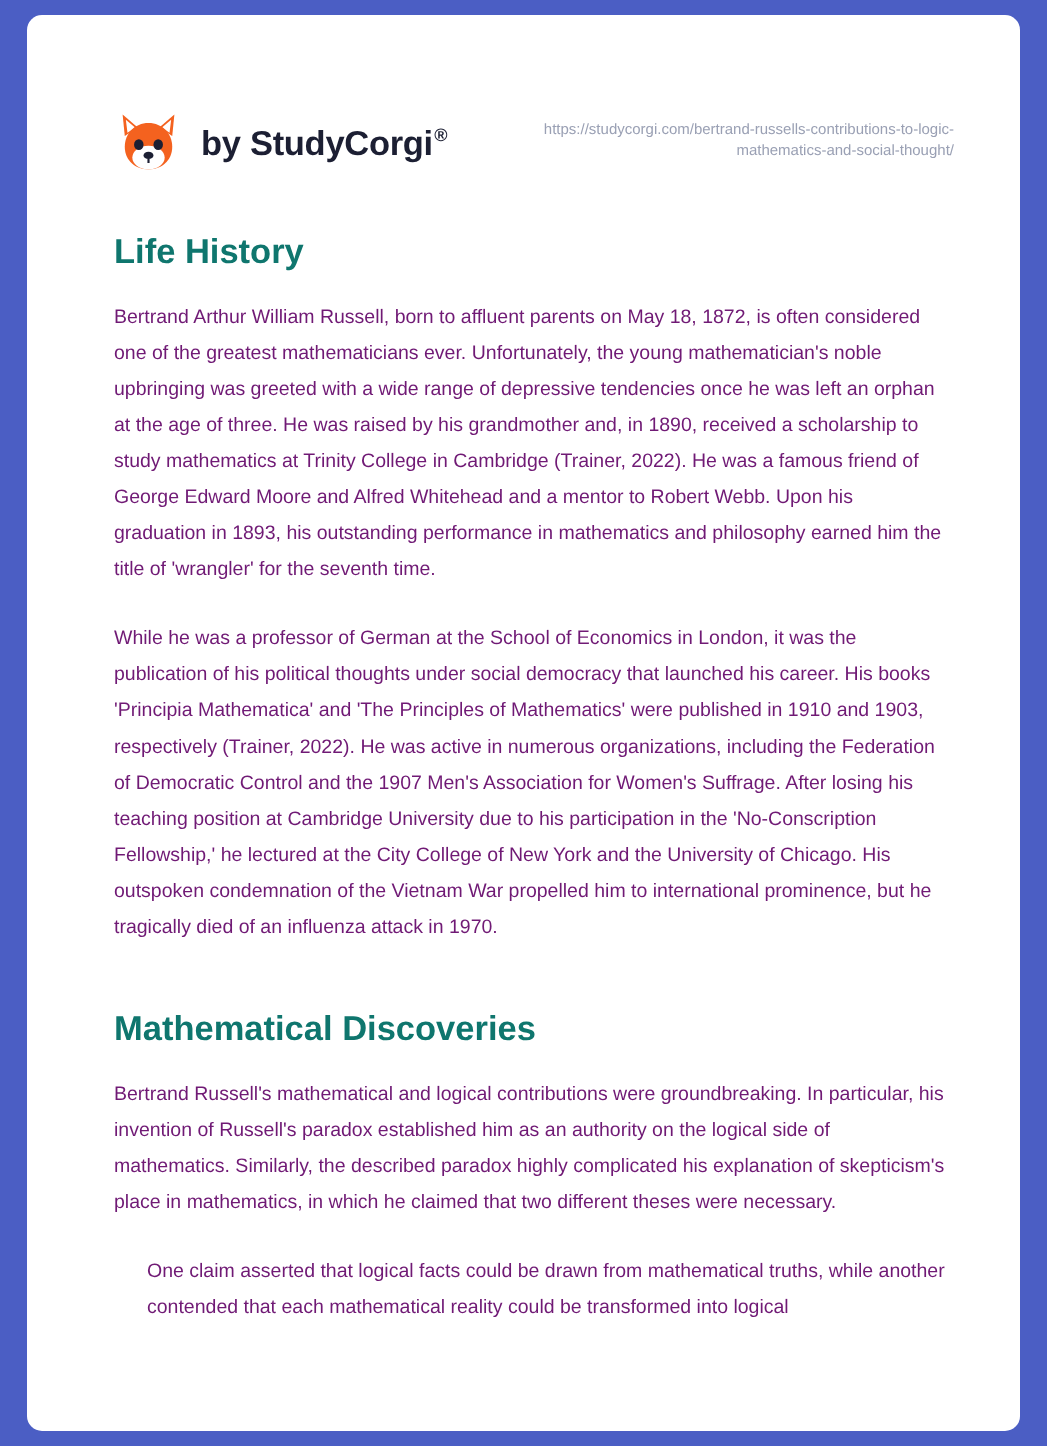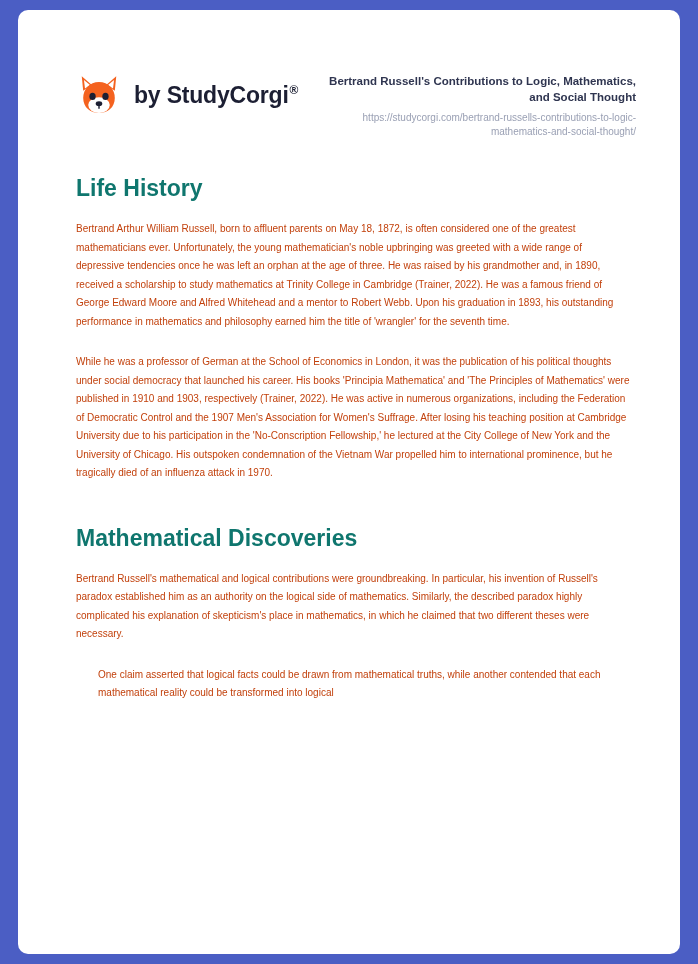--- a/index.html
+++ b/index.html
@@ -82,23 +82,23 @@
   h2.section-title {
     font-size: 23px;
     color: #0f766e;
     font-weight: bold;
     margin: 36px 0 18px 0;
   }
   h2.section-title.tight {
     margin-top: 42px;
   }
   p.para {
-    font-size: 10px;
+    font-size: 13px;
     line-height: 1.85;
-    color: #c2410c;
+    color: #701a75;
     margin: 0 0 22px 0;
     text-align: left;
   }
   p.para:last-child {
     margin-bottom: 0;
     margin-left: 22px;
   }
 </style>
 </head>
 <body>
@@ -119,21 +119,20 @@
           <ellipse cx="23" cy="34" rx="4.4" ry="5" fill="#1c1f33"></ellipse>
           <ellipse cx="41" cy="34" rx="4.4" ry="5" fill="#1c1f33"></ellipse>
           <ellipse cx="32" cy="44" rx="4.6" ry="3.4" fill="#1c1f33"></ellipse>
           <path d="M32 47 L32 51" stroke="#1c1f33" stroke-width="2" fill="none"></path>
         </svg>
       </span>
       <span class="brand-text"><span>by StudyCorgi</span><span class="brand-reg">®</span></span>
     </div>
 
     <div class="doc-meta">
-      <div class="doc-title">Bertrand Russell's Contributions to Logic, Mathematics, and Social Thought</div>
       <div class="doc-url">https://studycorgi.com/bertrand-russells-contributions-to-logic-mathematics-and-social-thought/</div>
     </div>
 
   </div>
 
   <div class="content">
 
     <h2 class="section-title">Life History</h2>
     <p class="para">Bertrand Arthur William Russell, born to affluent parents on May 18, 1872, is often considered one of the greatest mathematicians ever. Unfortunately, the young mathematician's noble upbringing was greeted with a wide range of depressive tendencies once he was left an orphan at the age of three. He was raised by his grandmother and, in 1890, received a scholarship to study mathematics at Trinity College in Cambridge (Trainer, 2022). He was a famous friend of George Edward Moore and Alfred Whitehead and a mentor to Robert Webb. Upon his graduation in 1893, his outstanding performance in mathematics and philosophy earned him the title of 'wrangler' for the seventh time.</p>
     <p class="para">While he was a professor of German at the School of Economics in London, it was the publication of his political thoughts under social democracy that launched his career. His books 'Principia Mathematica' and 'The Principles of Mathematics' were published in 1910 and 1903, respectively (Trainer, 2022). He was active in numerous organizations, including the Federation of Democratic Control and the 1907 Men's Association for Women's Suffrage. After losing his teaching position at Cambridge University due to his participation in the 'No-Conscription Fellowship,' he lectured at the City College of New York and the University of Chicago. His outspoken condemnation of the Vietnam War propelled him to international prominence, but he tragically died of an influenza attack in 1970.</p>

